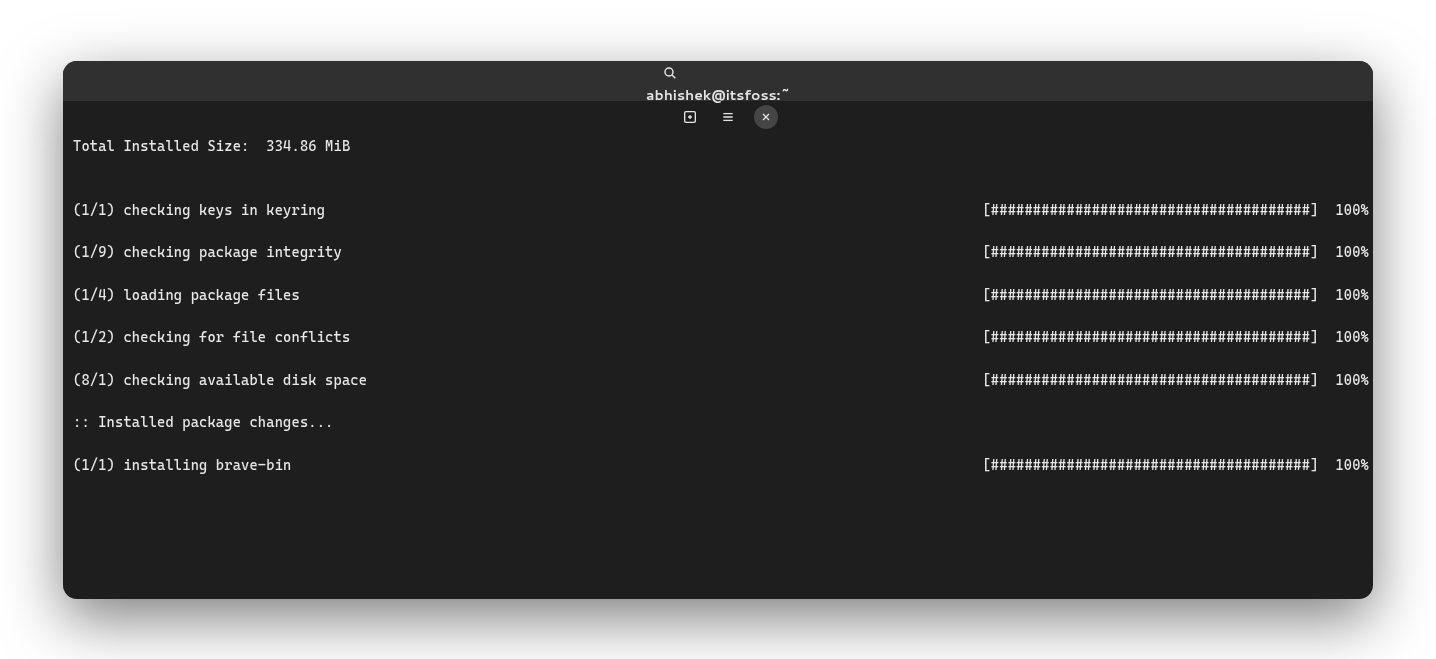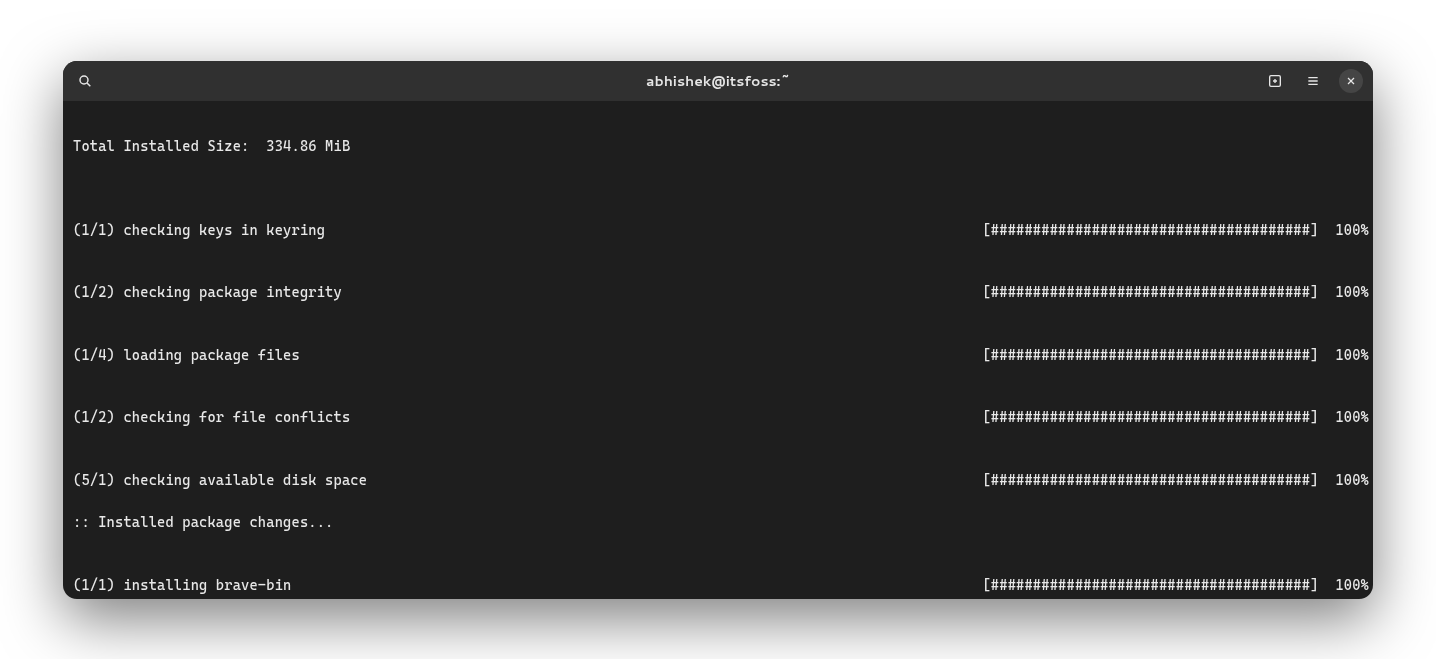--- a/index.html
+++ b/index.html
@@ -29,20 +29,21 @@
       flex-direction: column;
     }
 
     .titlebar {
       height: 40px;
       background: #303030;
       display: flex;
       align-items: center;
       padding: 0 10px;
       flex-shrink: 0;
+      flex-direction: column;
     }
 
     .titlebar-left {
       display: flex;
       align-items: center;
       width: 120px;
     }
 
     .titlebar-center {
       flex: 1;
@@ -100,21 +101,20 @@
       font-size: 14px;
       line-height: 1.52;
       white-space: pre;
       overflow: hidden;
       letter-spacing: 0.2px;
     }
 
     .progress-row {
       display: flex;
       justify-content: space-between;
-      margin-top: 20px;
     }
 
     .progress-left {
       flex-shrink: 0;
     }
 
     .progress-right {
       flex-shrink: 0;
       white-space: pre;
     }
@@ -159,24 +159,24 @@
           <line x1="6" y1="18" x2="18" y2="6"></line>
         </svg>
       </div>
     </div>
   </div>
 
   <div class="terminal-content">
 <div class="line">Total Installed Size:  334.86 MiB</div>
 <div class="line"></div>
 <div class="progress-row"><span class="progress-left">(1/1) checking keys in keyring</span><span class="progress-right">[######################################]  100%</span></div>
-<div class="progress-row"><span class="progress-left">(1/2) checking package integrity</span><span class="progress-right">[######################################]  100%</span></div>
+<div class="progress-row"><span class="progress-left">(1/9) checking package integrity</span><span class="progress-right">[######################################]  100%</span></div>
 <div class="progress-row"><span class="progress-left">(1/4) loading package files</span><span class="progress-right">[######################################]  100%</span></div>
 <div class="progress-row"><span class="progress-left">(1/2) checking for file conflicts</span><span class="progress-right">[######################################]  100%</span></div>
-<div class="progress-row"><span class="progress-left">(5/1) checking available disk space</span><span class="progress-right">[######################################]  100%</span></div>
+<div class="progress-row"><span class="progress-left">(8/1) checking available disk space</span><span class="progress-right">[######################################]  100%</span></div>
 <div class="line">:: Installed package changes...</div>
 <div class="progress-row"><span class="progress-left">(1/1) installing brave-bin</span><span class="progress-right">[######################################]  100%</span></div>
 
 
 
 
 
 
 
 

